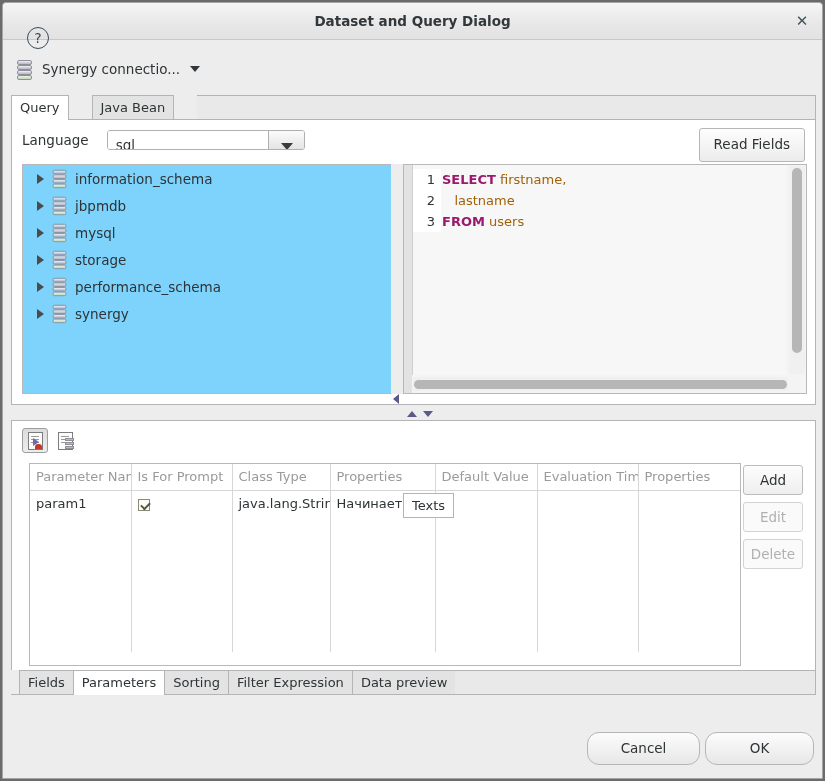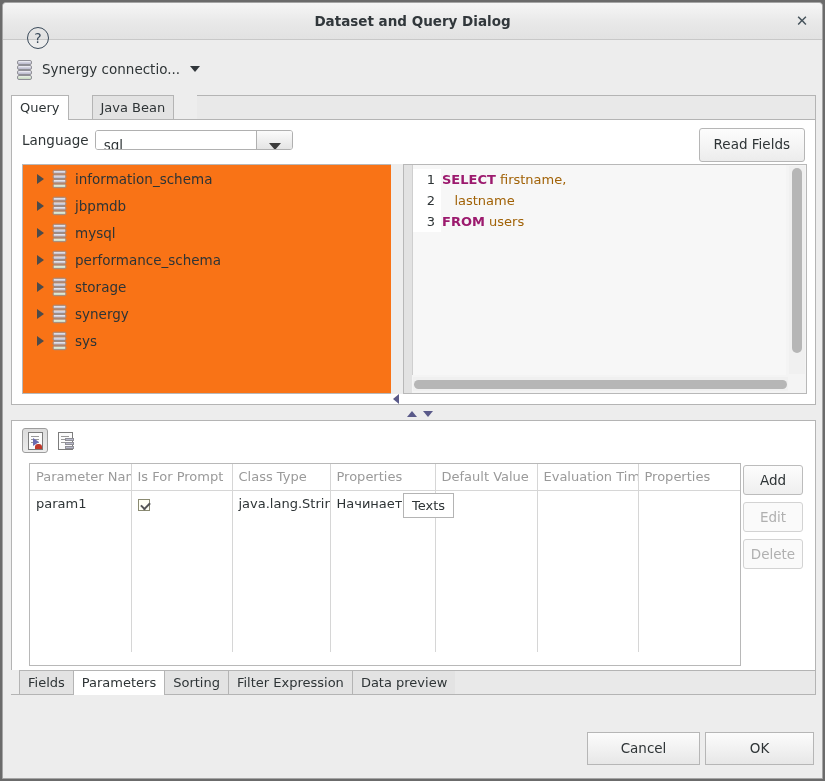--- a/index.html
+++ b/index.html
@@ -145,21 +145,21 @@
     background: #ffffff;
     border: 1px solid #b4b4b4;
     border-top: none;
     box-sizing: border-box;
   }
   .lang-row {
     position: absolute;
     left: 10px; top: 10px;
     display: flex;
     align-items: center;
-    gap: 6px;
+    gap: 18px;
   }
   .lang-label { font-size: 13.5px; }
   .combo {
     display: flex;
     height: 20px;
     width: 198px;
     border: 1px solid #b0b0b0;
     border-radius: 3px;
     background: #ffffff;
     box-sizing: border-box;
@@ -199,21 +199,21 @@
     border: 1px solid #b6b6b6;
     border-radius: 3px;
     cursor: pointer;
   }
 
   
   .tree-panel {
     position: absolute;
     left: 10px; top: 44px;
     width: 392px; height: 230px;
-    background: #f97316;
+    background: #7dd3fc;
     border: 1px solid #b8b8b8;
     box-sizing: border-box;
     overflow: hidden;
   }
   .tree-item {
     display: flex;
     align-items: center;
     height: 27px;
     padding-left: 14px;
     gap: 8px;
@@ -549,21 +549,21 @@
   }
   .dlg-btn {
     position: absolute;
     top: 729px;
     height: 33px;
     line-height: 31px;
     text-align: center;
     font-size: 13.5px;
     background: linear-gradient(to bottom, #fcfcfc, #e7e7e7);
     border: 1px solid #b6b6b6;
-    border-radius: 0;
+    border-radius: 12px;
     cursor: pointer;
     box-sizing: border-box;
   }
   #cancel-button { left: 584px; width: 113px; }
   #ok-button { left: 702px; width: 109px; }
 </style>
 </head>
 <body>
 
 <div class="window">
@@ -634,51 +634,41 @@
         <span class="tree-label">mysql</span>
       </div>
       <div class="tree-item">
         <span class="tw-arrow"></span>
         <span class="db-icon">
             <i></i>
             <i></i>
             <i></i>
             <i></i>
           </span>
-        <span class="tree-label">performance_schema</span>
+        <span class="tree-label">storage</span>
       </div>
       <div class="tree-item">
         <span class="tw-arrow"></span>
         <span class="db-icon">
             <i></i>
             <i></i>
             <i></i>
             <i></i>
           </span>
-        <span class="tree-label">storage</span>
+        <span class="tree-label">performance_schema</span>
       </div>
       <div class="tree-item">
         <span class="tw-arrow"></span>
         <span class="db-icon">
             <i></i>
             <i></i>
             <i></i>
             <i></i>
           </span>
         <span class="tree-label">synergy</span>
-      </div>
-      <div class="tree-item">
-        <span class="tw-arrow"></span>
-        <span class="db-icon">
-            <i></i>
-            <i></i>
-            <i></i>
-            <i></i>
-          </span>
-        <span class="tree-label">sys</span>
       </div>
     </div>
 
     <div class="vsplit">
       <span class="ar left"></span>
       <span class="ar right"></span>
     </div>
 
     <div class="editor-wrap">
       <div class="editor-gutterbg"></div>

